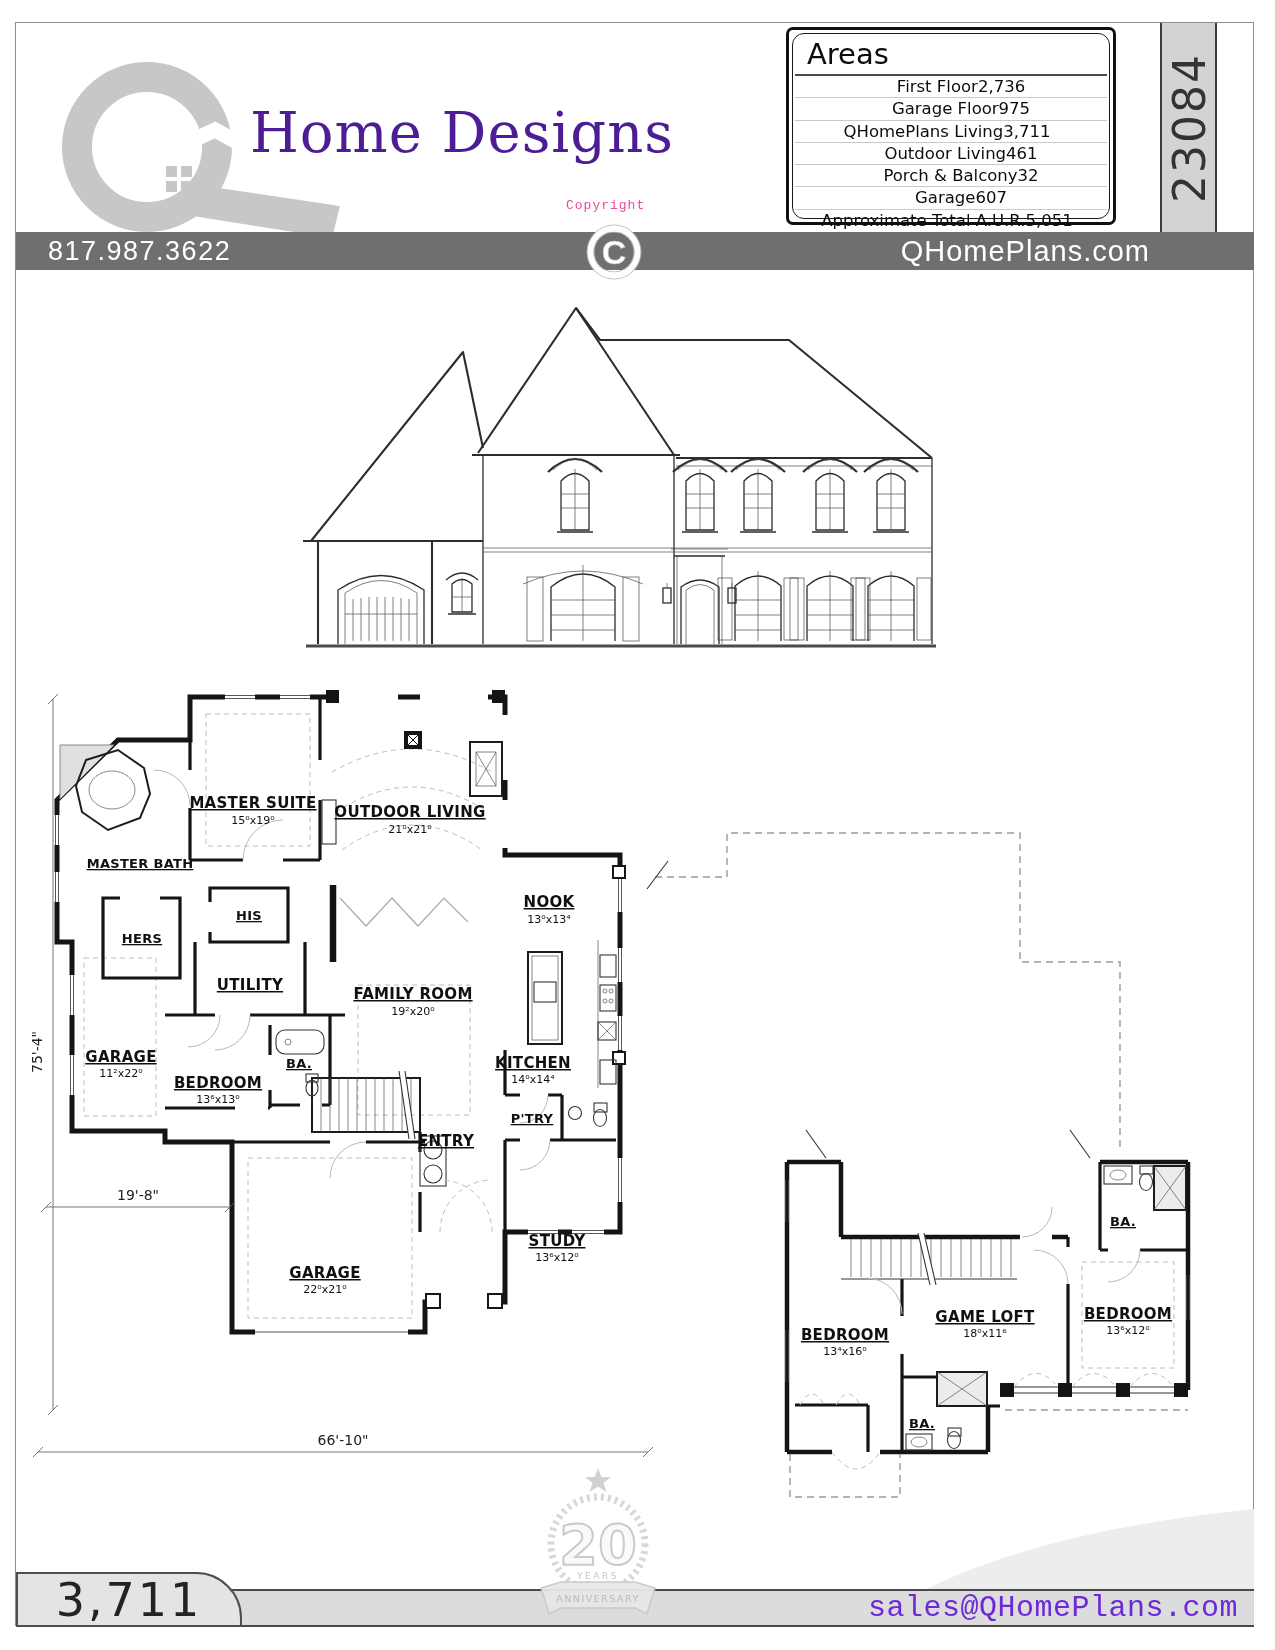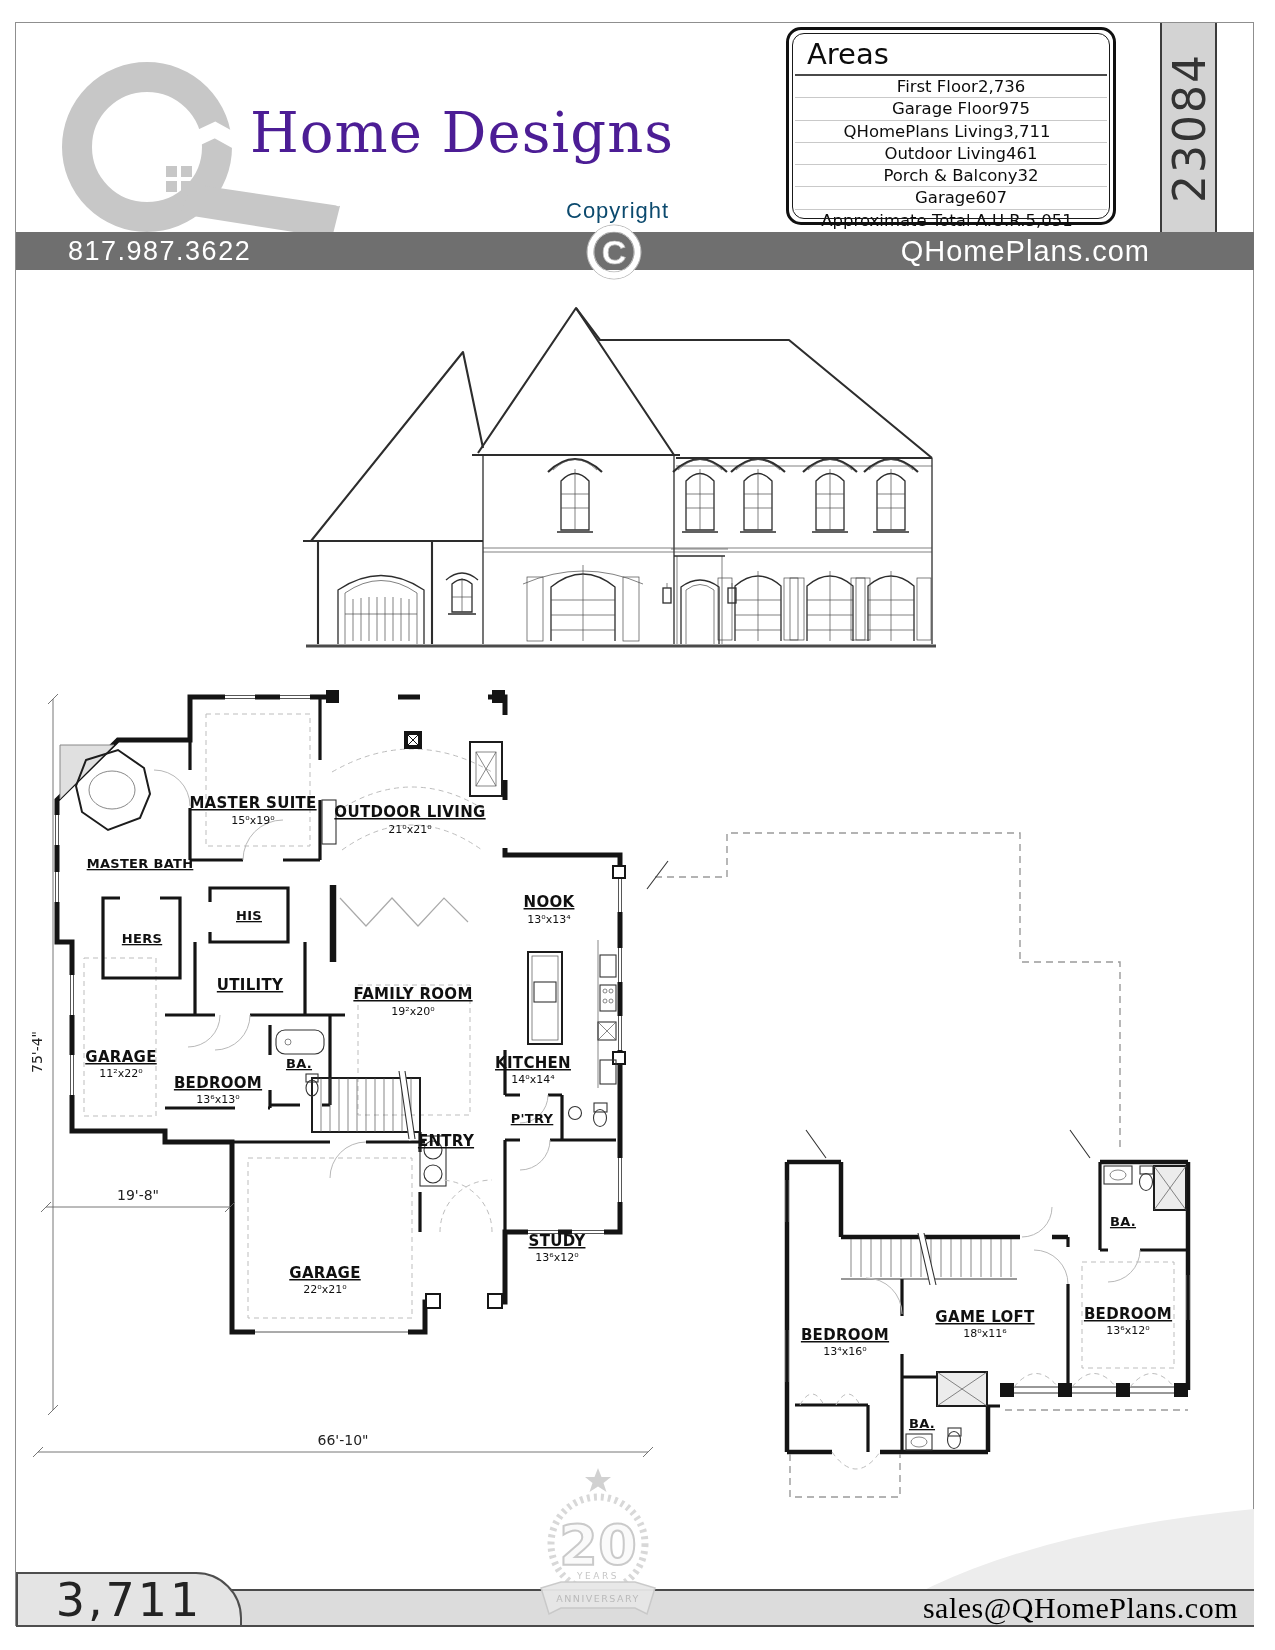--- a/index.html
+++ b/index.html
@@ -4,49 +4,49 @@
 <style>
   html,body{margin:0;padding:0;background:#fff;}
   body{width:1275px;height:1650px;position:relative;overflow:hidden;
        font-family:"DejaVu Sans",sans-serif;color:#222;}
   .frame{position:absolute;left:15px;top:22px;width:1239px;height:1604px;
          border:1px solid #8f8f8f;box-sizing:border-box;}
   
   .logo-svg{position:absolute;left:42px;top:42px;}
   .brand{position:absolute;left:250px;top:100px;font-family:"DejaVu Serif",serif;
          font-size:56px;color:#4c1d95;letter-spacing:1px;white-space:nowrap;}
-  .copyright-label{position:absolute;left:566px;top:198px;font-family:Liberation Sans, sans-serif;
-         font-size:22px;color:#0c4a6e;letter-spacing:1px;}
+  .copyright-label{position:absolute;left:566px;top:198px;font-family:Liberation Mono, monospace;
+         font-size:13px;color:#ec4899;letter-spacing:1px;}
   
   .topbar{position:absolute;left:16px;top:232px;width:1238px;height:38px;background:#6f6f6f;
           display:flex;align-items:center;justify-content:space-between;box-sizing:border-box;
-          padding:0 104px 0 52px;color:#fff;font-family:"Liberation Sans",sans-serif;}
+          padding:0 104px 0 32px;color:#fff;font-family:"Liberation Sans",sans-serif;}
   .topbar .phone{font-size:27px;letter-spacing:1.5px;}
   .topbar .site{font-size:29px;letter-spacing:1px;}
   .cr-emblem{position:absolute;left:585px;top:212px;}
   
   .plan-band{position:absolute;left:1160px;top:23px;width:57px;height:209px;background:#d3d3d3;
              border-left:2px solid #3c3c3c;border-right:2px solid #3c3c3c;box-sizing:border-box;}
   .plan-band span{position:absolute;left:50%;top:50%;transform:translate(-50%,-50%) rotate(-90deg);
              font-size:44px;color:#333;letter-spacing:2px;white-space:nowrap;}
   
   .areas{position:absolute;left:786px;top:27px;width:330px;height:198px;background:#fff;
-         border:3px solid #101010;border-radius:15px;box-sizing:border-box;padding:4px 6px 0 6px;}
+         border:3px solid #101010;border-radius:7px;box-sizing:border-box;padding:4px 6px 0 6px;}
   .areas:before{content:"";position:absolute;inset:3px;border:1px solid #1a1a1a;border-radius:12px;pointer-events:none;}
   .areas-title{font-size:29px;color:#0c0c0c;padding:3px 0 3px 12px;border-bottom:2px solid #4a4a4a;}
   .areas-row{display:flex;justify-content:center;align-items:center;font-size:16.5px;
              line-height:21.3px;border-bottom:1px solid #c9c9c9;padding:0 12px 0 4px;color:#0c0c0c;}
   .areas-row:last-child{border-bottom:none;}
   .areas-row .lbl.ind{padding-left:28px;}
   
   .swoosh{position:absolute;left:840px;top:1495px;}
   .bottombar{position:absolute;left:16px;top:1589px;width:1238px;height:38px;background:#dcdcdc;
              border-top:2px solid #4a4a4a;border-bottom:2px solid #4a4a4a;box-sizing:border-box;
              display:flex;justify-content:flex-end;padding-right:16px;
-             font-family:Liberation Serif, serif;font-size:30px;color:#000000;letter-spacing:0.5px;}
+             font-family:Liberation Mono, monospace;font-size:30px;color:#6d28d9;letter-spacing:0.5px;}
   .bottomtab{position:absolute;left:16px;top:1572px;width:226px;height:55px;background:#e4e4e4;
              border:2px solid #4e4e4e;border-radius:0 46px 0 0;box-sizing:border-box;
              display:flex;align-items:center;justify-content:center;
              font-size:46px;color:#232323;letter-spacing:3px;}
   .seal{position:absolute;left:533px;top:1462px;opacity:.95;}
   
   .w-outer{stroke:#141414;stroke-width:5;fill:none;}
   .w4{stroke:#141414;stroke-width:4.5;fill:none;}
   .w3{stroke:#141414;stroke-width:3.2;fill:none;}
   .w6{stroke:#141414;stroke-width:6.5;fill:none;}

